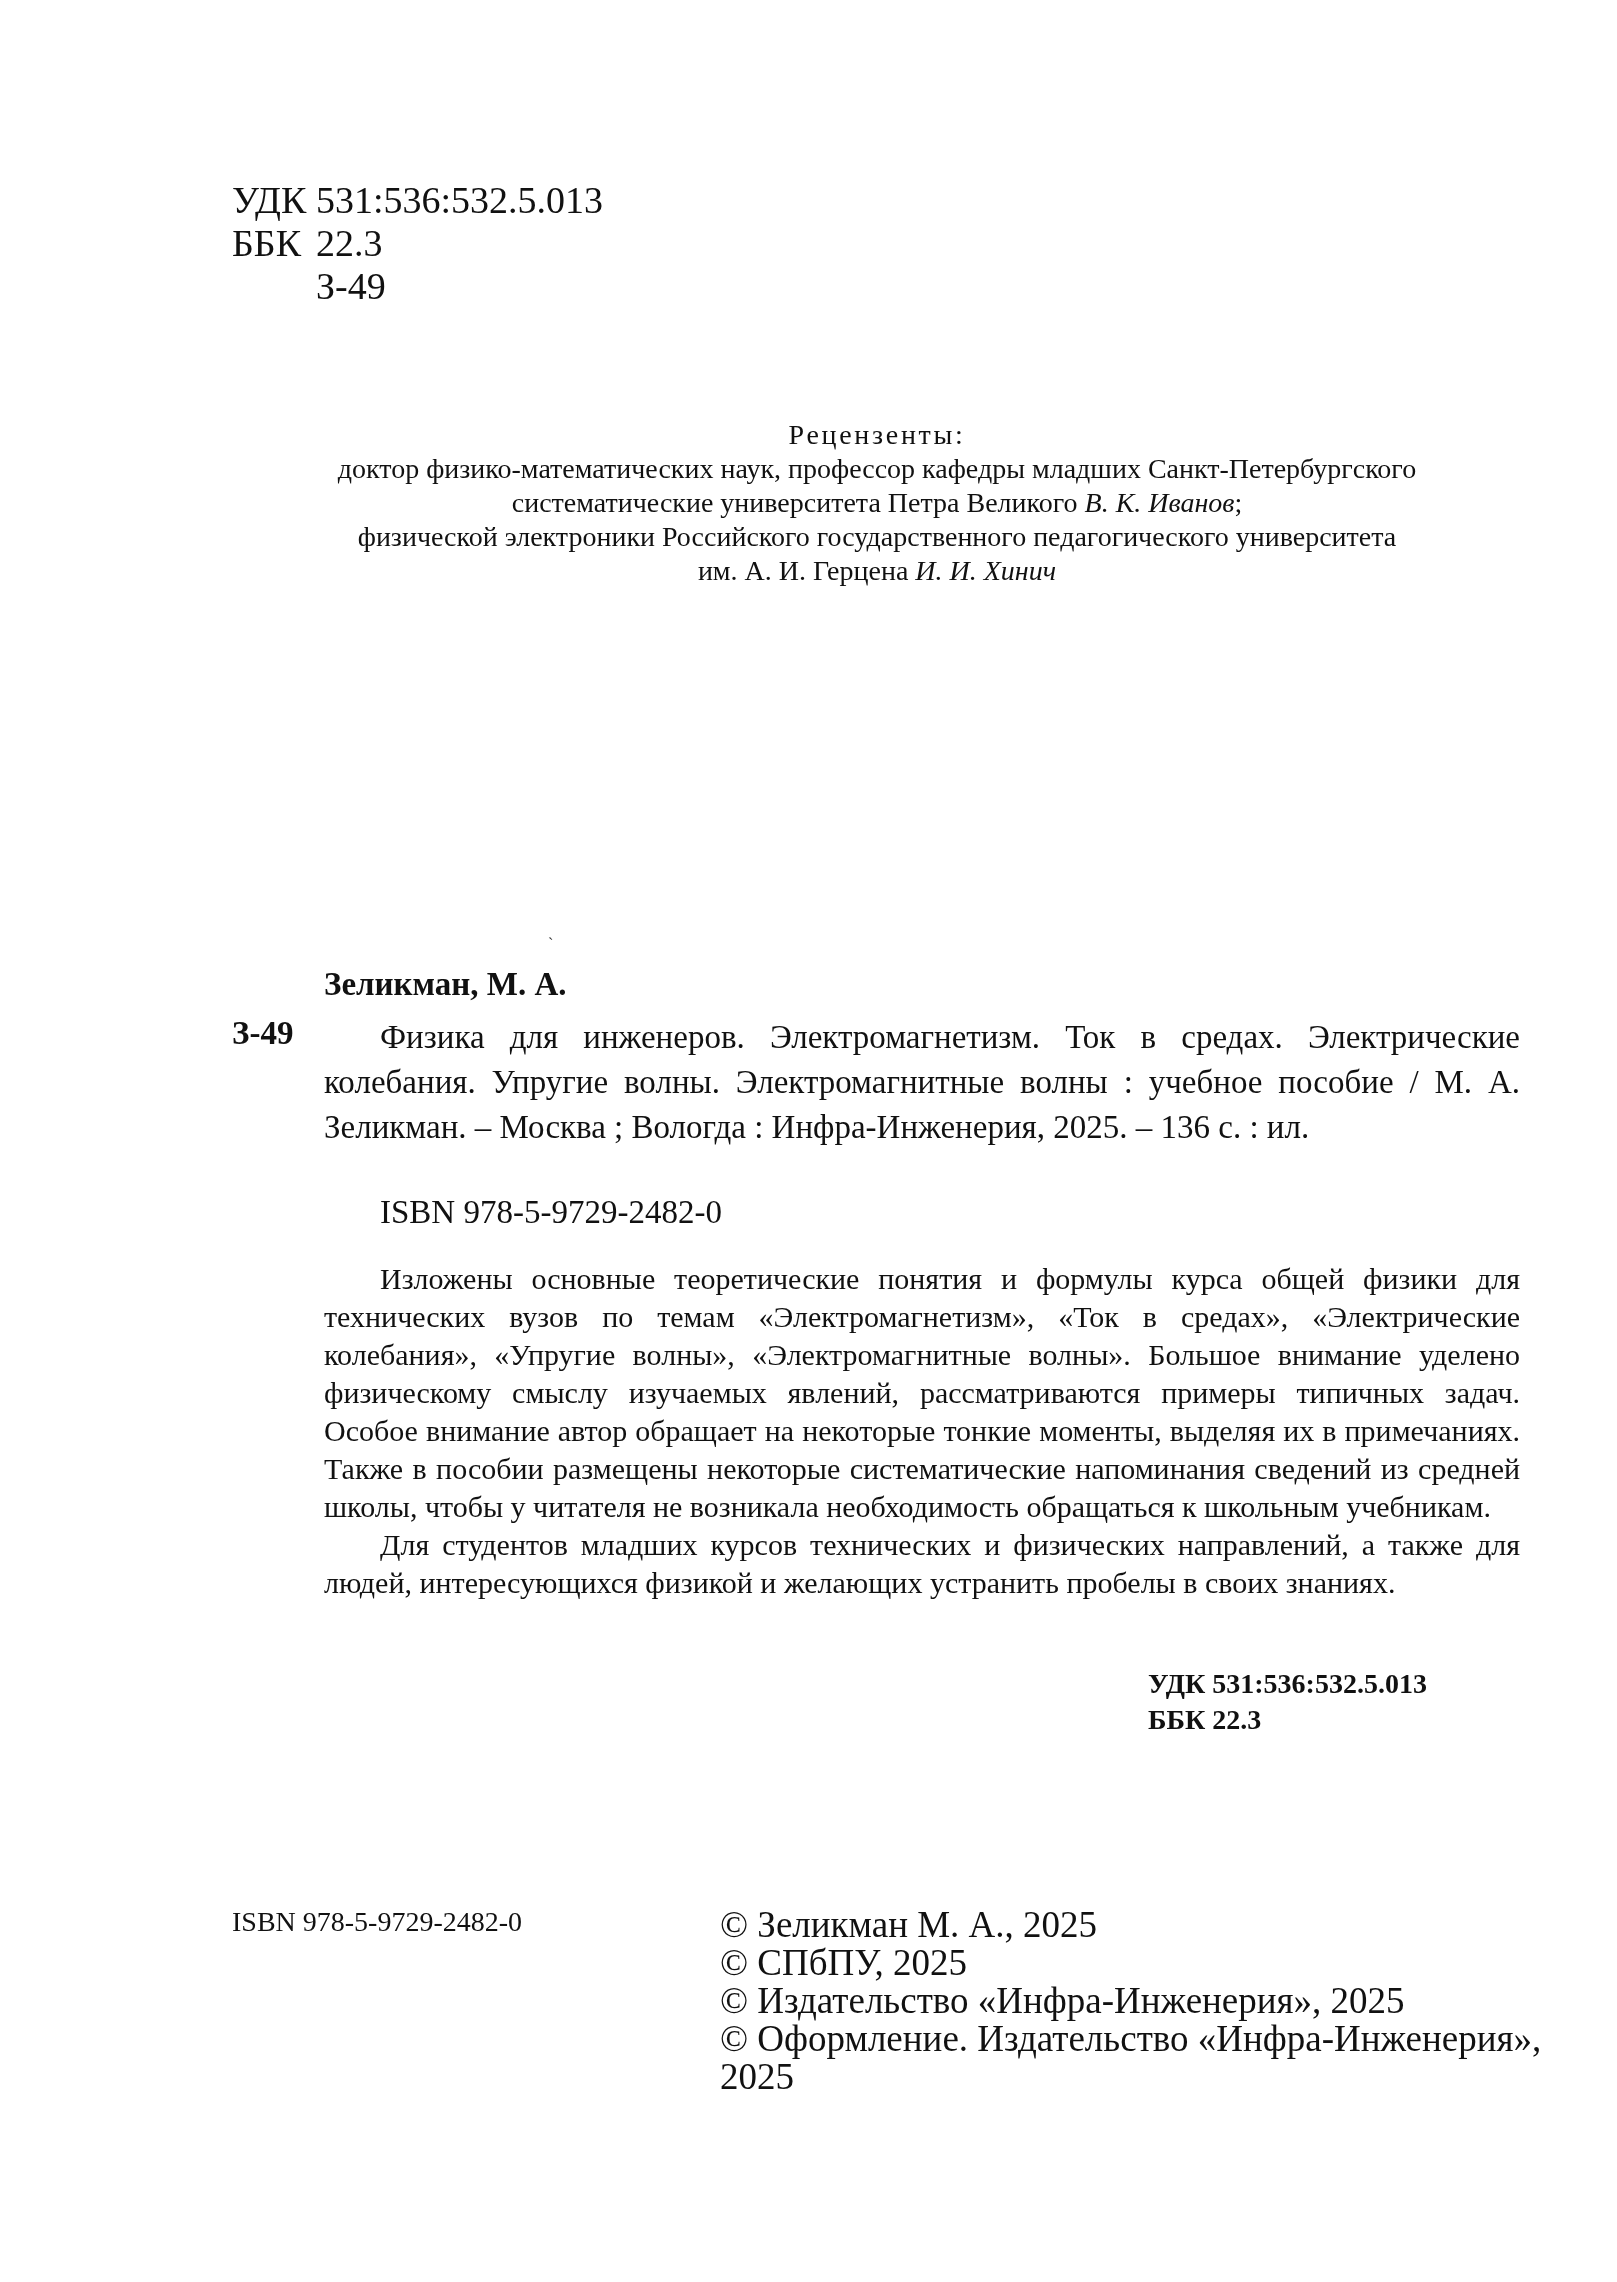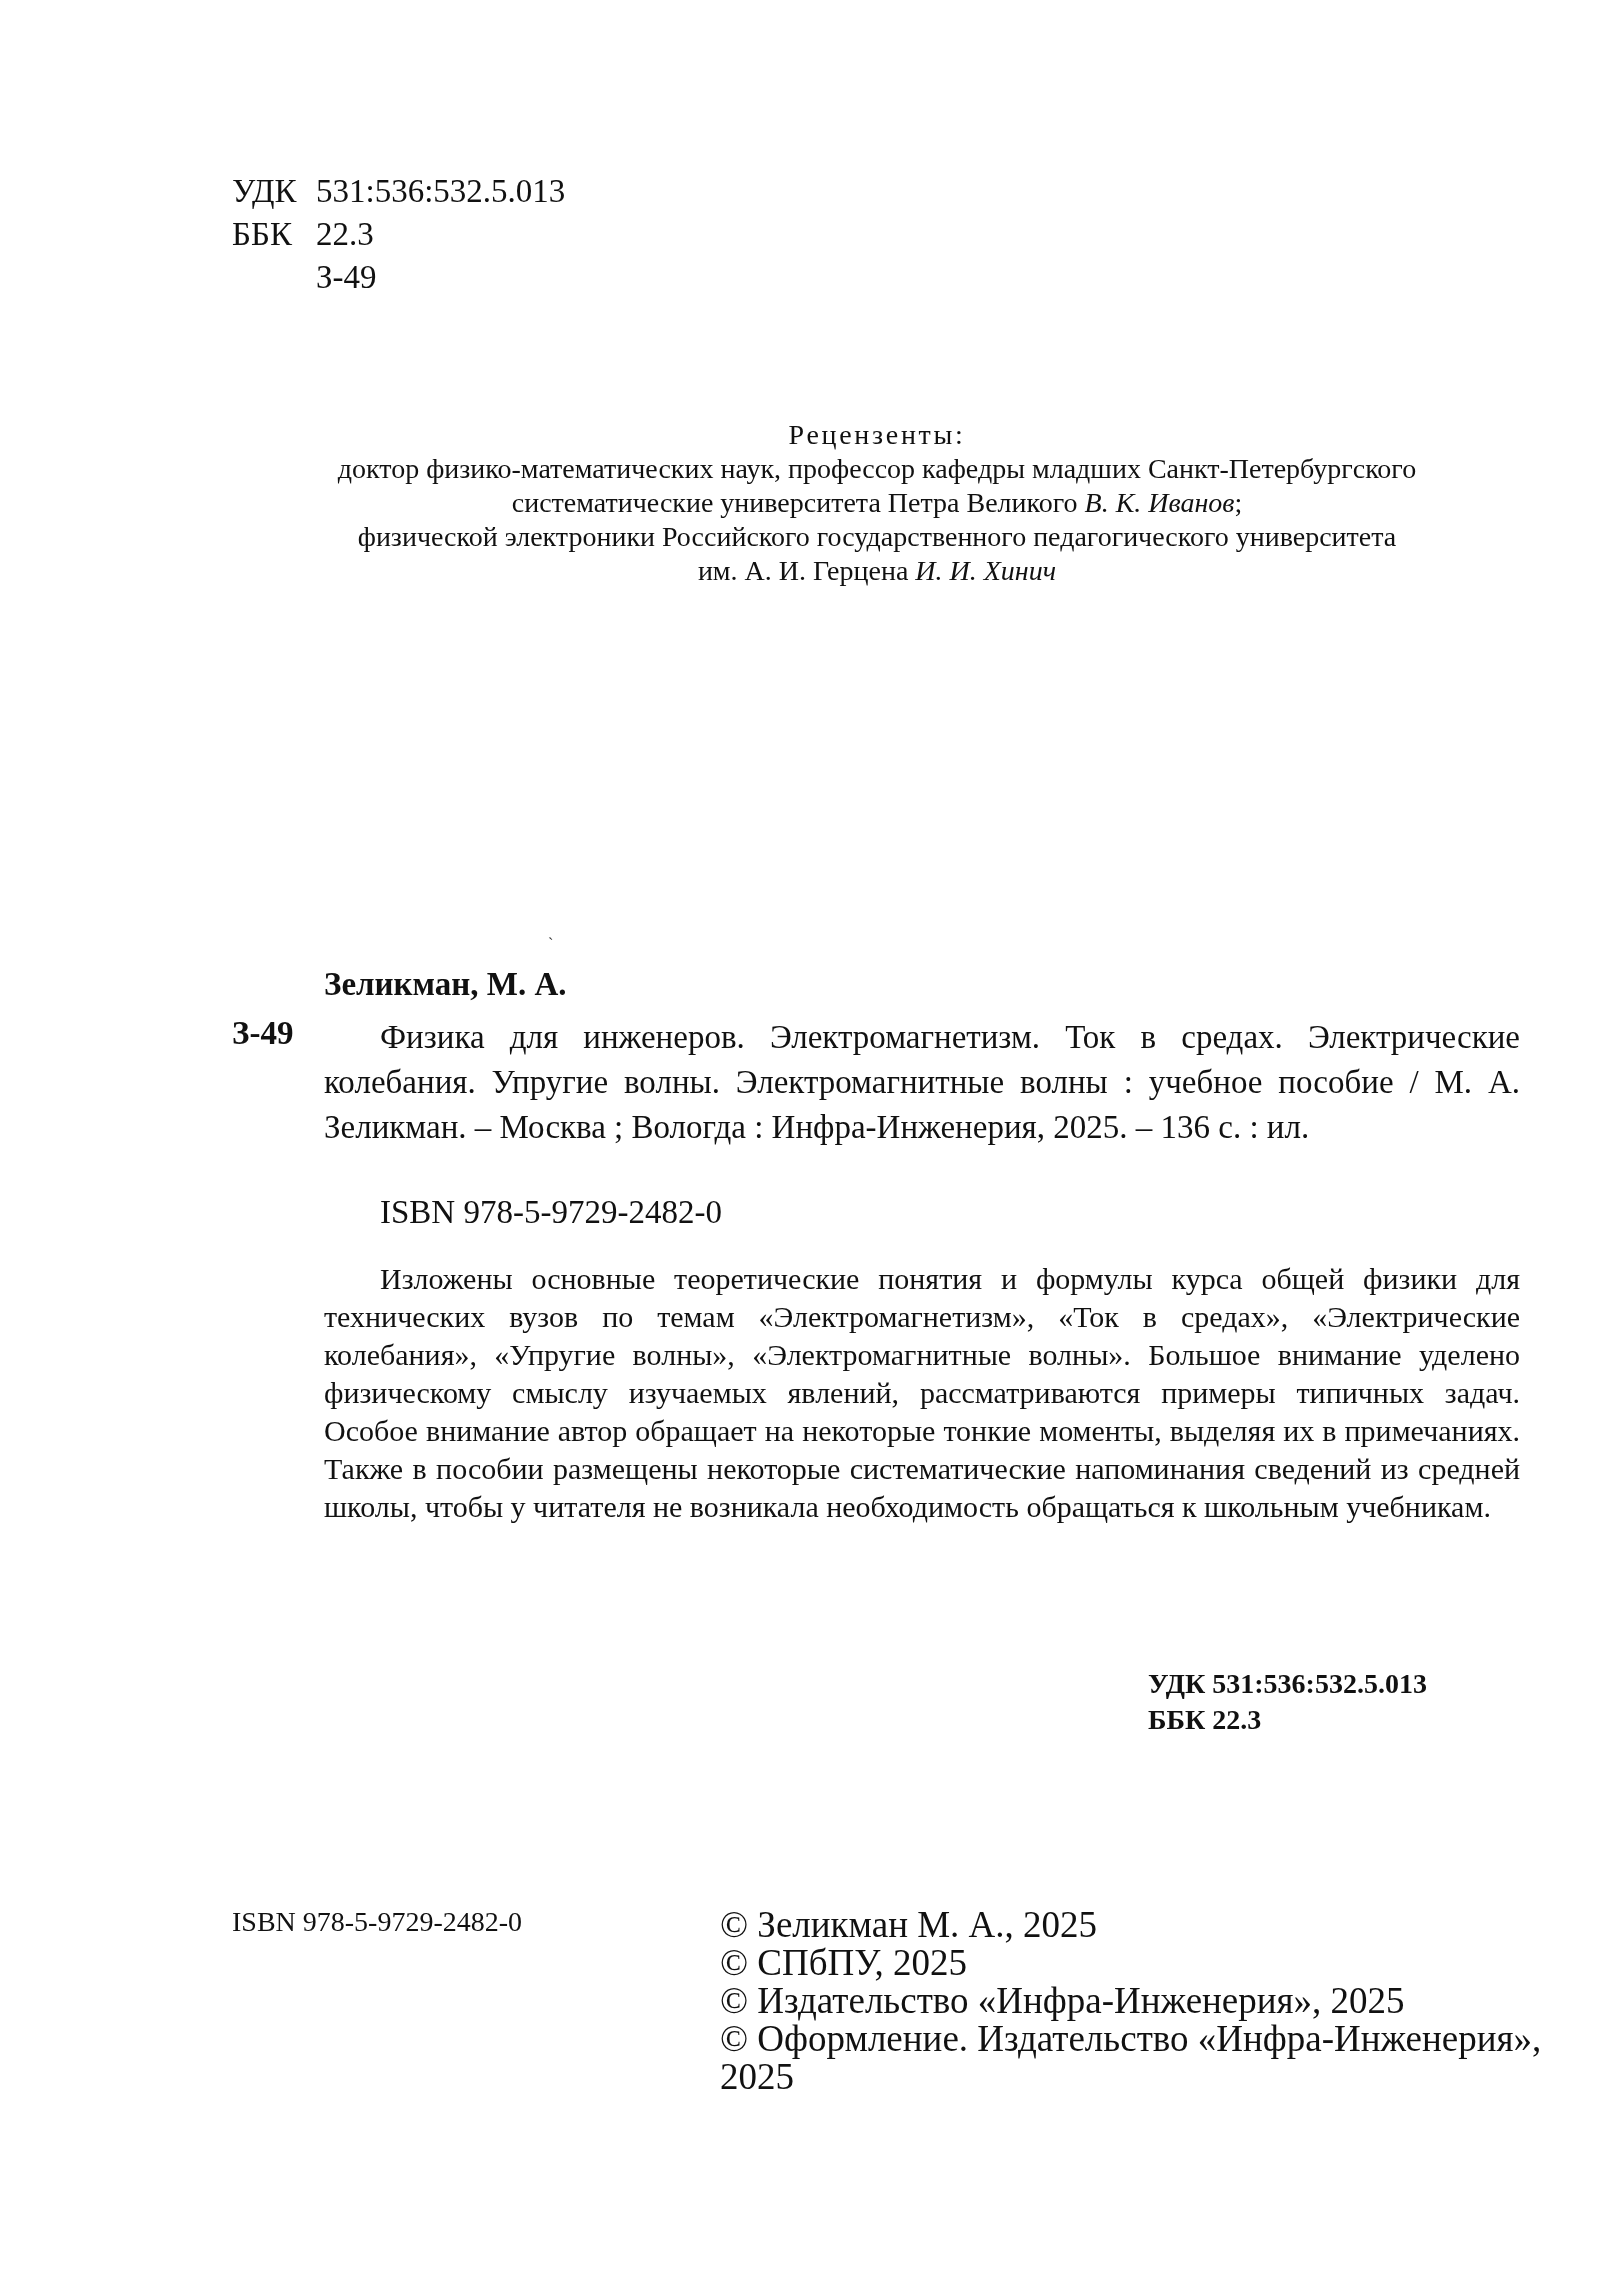--- a/index.html
+++ b/index.html
@@ -1,19 +1,19 @@
 <!DOCTYPE html>
 <html style="font-size:14.5px"><head>
 <meta charset="utf-8">
 <style>
   html, body { margin: 0; padding: 0; background: #ffffff; }
   body { width: 1617px; height: 2282px; position: relative; overflow: hidden;
          font-family: "Liberation Serif", "DejaVu Serif", serif; color: #111; }
   .abs { position: absolute; }
-  .codes { left: 232px; top: 170px; font-size: 33px; line-height: 43px; }
+  .codes { left: 232px; top: 179px; font-size: 38px; line-height: 43px; }
   .codes .row { display: flex; white-space: nowrap; }
   .codes .key { width: 84px; display: inline-block; }
   .reviewers { left: 244px; top: 418px; width: 1266px; text-align: center; font-size: 28px; line-height: 34px; }
   .reviewers .title { letter-spacing: 2.7px; }
   .reviewers i { font-style: italic; }
   .author { left: 324px; top: 966px; font-size: 33px; font-weight: bold; }
   .code-left { left: 232px; top: 1015px; font-size: 33px; font-weight: bold; }
   .biblio { left: 324px; top: 1015px; width: 1196px; font-size: 33px; line-height: 45px; text-align: justify; }
   .biblio p { margin: 0; text-indent: 56px; }
   .isbn-main { left: 380px; top: 1194px; font-size: 33px; }
@@ -54,20 +54,21 @@
 
 <div class="abs author">Зеликман, М. А.</div>
 <div class="abs code-left">З-49</div>
 <div class="abs biblio">
   <p>Физика для инженеров. Электромагнетизм. Ток в средах. Электрические колебания. Упругие волны. Электромагнитные волны : учебное пособие / М. А. Зеликман. – Москва ; Вологда : Инфра-Инженерия, 2025. – 136 с. : ил.</p>
 </div>
 <div class="abs isbn-main">ISBN 978-5-9729-2482-0</div>
 
 <div class="abs abstract">
   <p>Изложены основные теоретические понятия и формулы курса общей физики для технических вузов по темам «Электромагнетизм», «Ток в средах», «Электрические колебания», «Упругие волны», «Электромагнитные волны». Большое внимание уделено физическому смыслу изучаемых явлений, рассматриваются примеры типичных задач. Особое внимание автор обращает на некоторые тонкие моменты, выделяя их в примечаниях. Также в пособии размещены некоторые систематические напоминания сведений из средней школы, чтобы у читателя не возникала необходимость обращаться к школьным учебникам.</p>
+  <p>Для студентов младших курсов технических и физических направлений, а также для людей, интересующихся физикой и желающих устранить пробелы в своих знаниях.</p>
 </div>
 
 <div class="abs codes-right">
   <div>УДК 531:536:532.5.013</div>
   <div>ББК 22.3</div>
 </div>
 
 <div class="abs isbn-bottom">ISBN 978-5-9729-2482-0</div>
 <div class="abs copyrights">
   <div>© Зеликман М. А., 2025</div>

